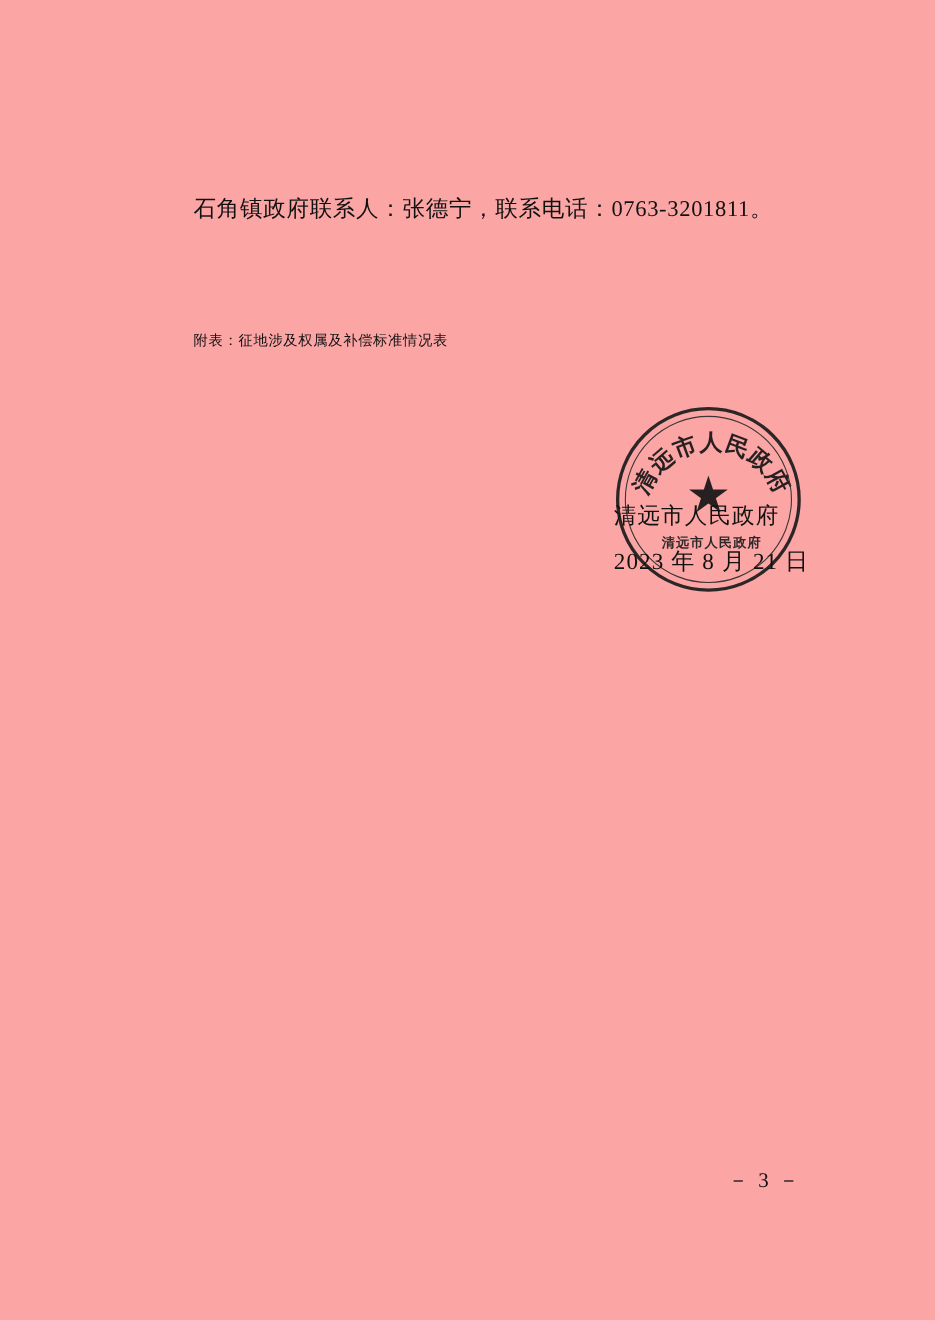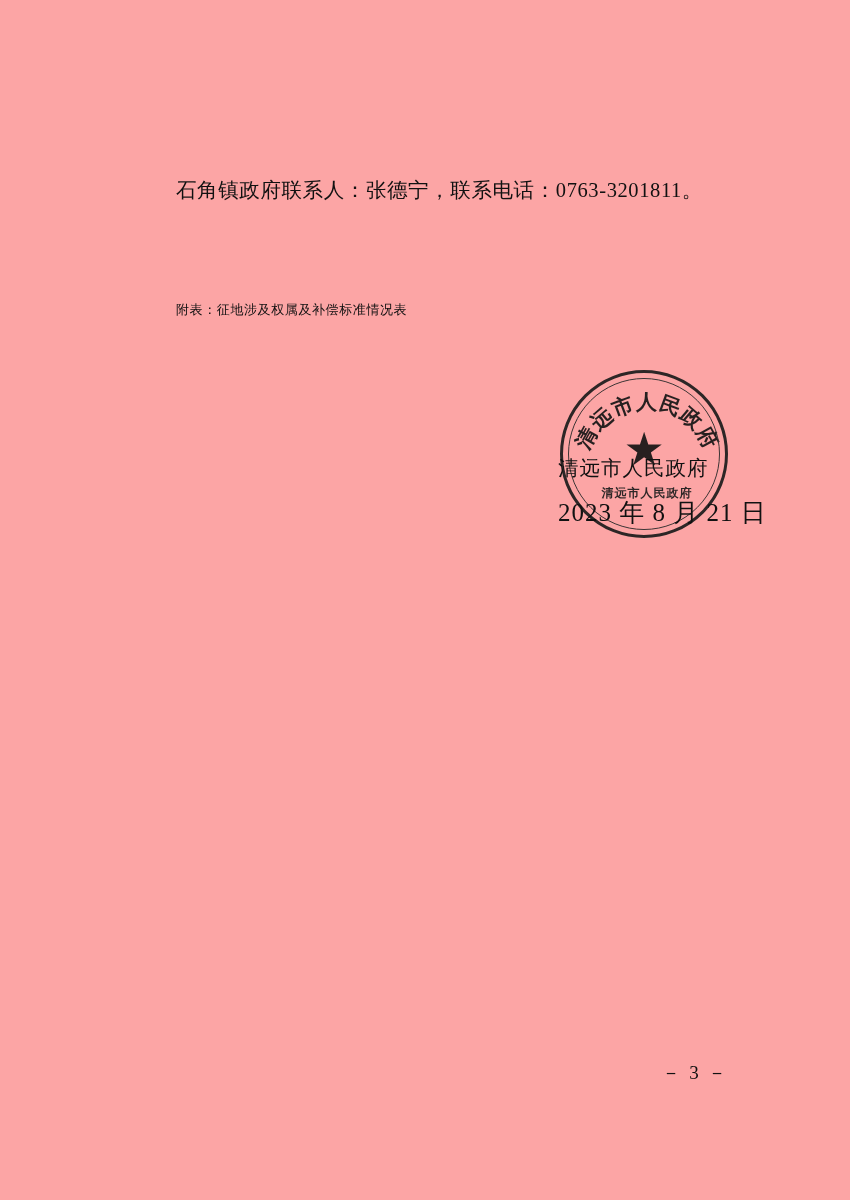--- a/index.html
+++ b/index.html
@@ -129,21 +129,21 @@
     letter-spacing: 1px;
     color: #111;
     white-space: pre;
   }
 
   .sign-date {
     position: absolute;
     left: 18px;
     top: 126px;
     width: 240px;
-    font-size: 25px;
+    font-size: 21px;
     letter-spacing: 1px;
     color: #111;
     white-space: pre;
   }
 
   .page-number {
     position: absolute;
     left: 0;
     right: 0;
     top: 1060px;

